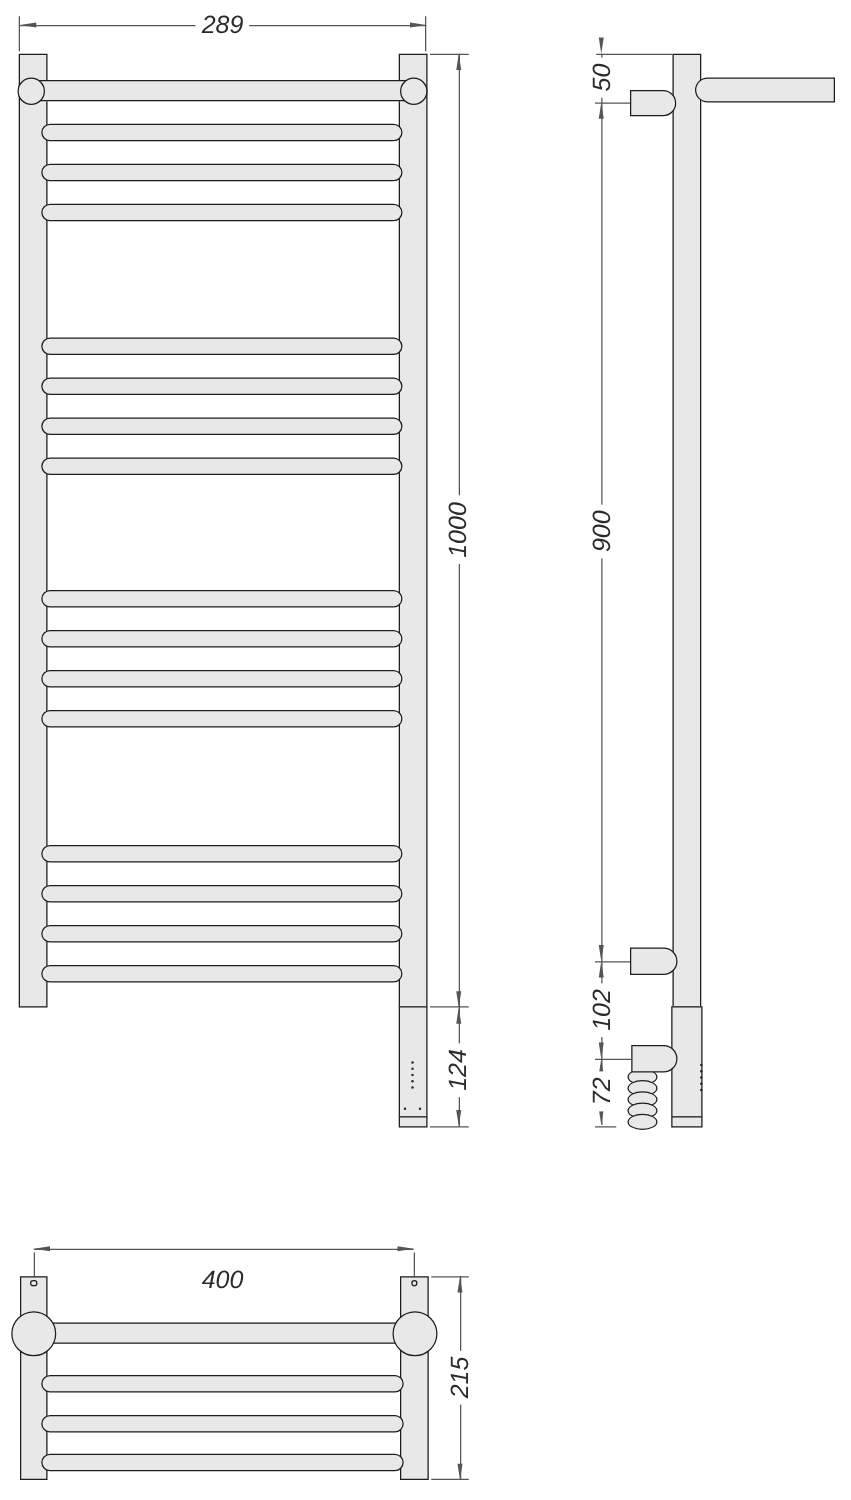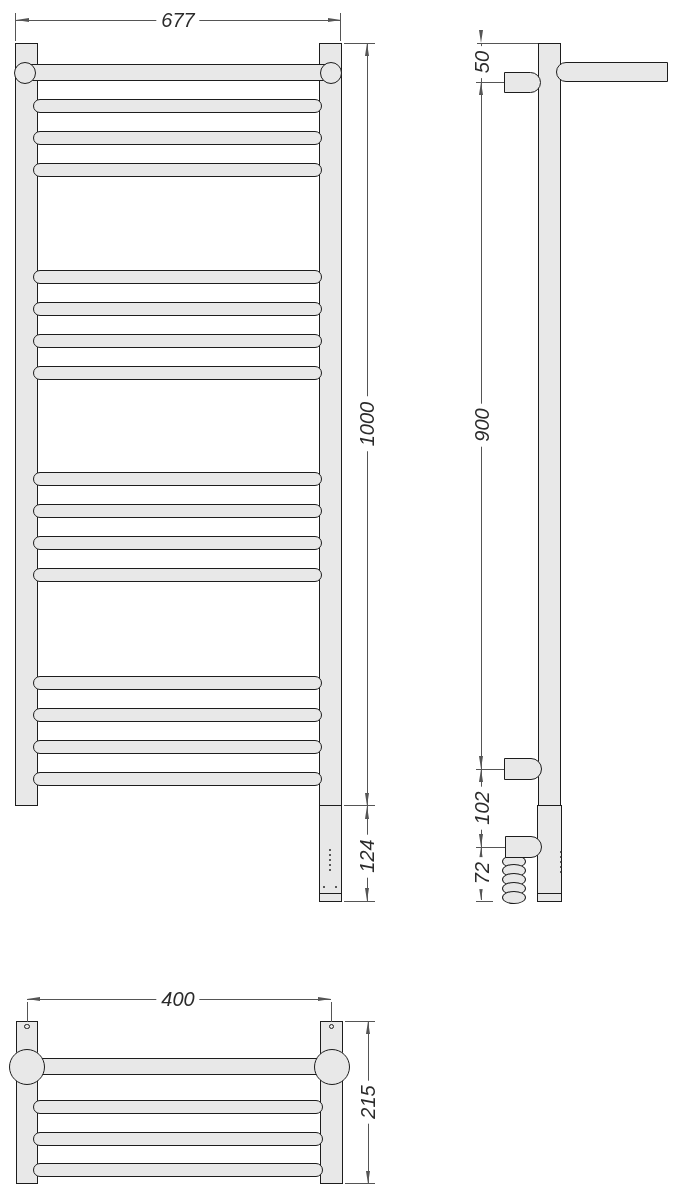--- a/index.html
+++ b/index.html
@@ -74,21 +74,21 @@
     <div class="dot" style="left:328.5px;top:863.5px;width:2.5px;height:2.5px"></div>
     <div class="dot" style="left:328.5px;top:868.5px;width:2.5px;height:2.5px"></div>
     <div class="dot" style="left:322.5px;top:885.5px;width:2px;height:2px"></div>
     <div class="dot" style="left:335px;top:885.5px;width:2px;height:2px"></div>
 
     <div class="ext" style="left:15px;top:13px;width:1px;height:28px"></div>
     <div class="ext" style="left:340px;top:13px;width:1px;height:28px"></div>
     <div class="dline" style="left:15.5px;top:19.5px;width:325px;height:1px"></div>
     <div class="arr arr-l" style="left:15.5px;top:17.5px"></div>
     <div class="arr arr-r" style="left:327.5px;top:17.5px"></div>
-    <div class="lbl" style="left:178px;top:20px">677</div>
+    <div class="lbl" style="left:178px;top:20px">289</div>
 
     <div class="ext" style="left:344px;top:42.5px;width:31px;height:1px"></div>
     <div class="ext" style="left:344px;top:805px;width:31px;height:1px"></div>
     <div class="ext" style="left:344px;top:900.5px;width:31px;height:1px"></div>
     <div class="dline" style="left:366.5px;top:43px;width:1px;height:858px"></div>
     <div class="arr arr-u" style="left:364.5px;top:43px"></div>
     <div class="arr arr-d" style="left:364.5px;top:792.5px"></div>
     <div class="arr arr-u" style="left:364.5px;top:805.5px"></div>
     <div class="arr arr-d" style="left:364.5px;top:888px"></div>
     <div class="lbl v" style="left:367px;top:424px">1000</div>
@@ -146,21 +146,21 @@
 
     <div class="shape hbar2" style="top:1100px"></div>
     <div class="shape hbar2" style="top:1131.5px"></div>
     <div class="shape hbar2" style="top:1163px"></div>
 
     <div class="ext" style="left:26.5px;top:1002px;width:1px;height:20px"></div>
     <div class="ext" style="left:330.5px;top:1002px;width:1px;height:20px"></div>
     <div class="dline" style="left:26.5px;top:998.5px;width:304px;height:1px"></div>
     <div class="arr arr-l" style="left:26.5px;top:996.5px"></div>
     <div class="arr arr-r" style="left:317.5px;top:996.5px"></div>
-    <div class="lbl" style="left:178px;top:999px">400</div>
+    <div class="lbl" style="left:178px;top:1024px">400</div>
 
     <div class="ext" style="left:345px;top:1020.5px;width:30px;height:1px"></div>
     <div class="ext" style="left:345px;top:1183px;width:30px;height:1px"></div>
     <div class="dline" style="left:367.5px;top:1021px;width:1px;height:162.5px"></div>
     <div class="arr arr-u" style="left:365.5px;top:1021px"></div>
     <div class="arr arr-d" style="left:365.5px;top:1170.5px"></div>
     <div class="lbl v" style="left:368px;top:1102px">215</div>
   </div>
 
 </div>

